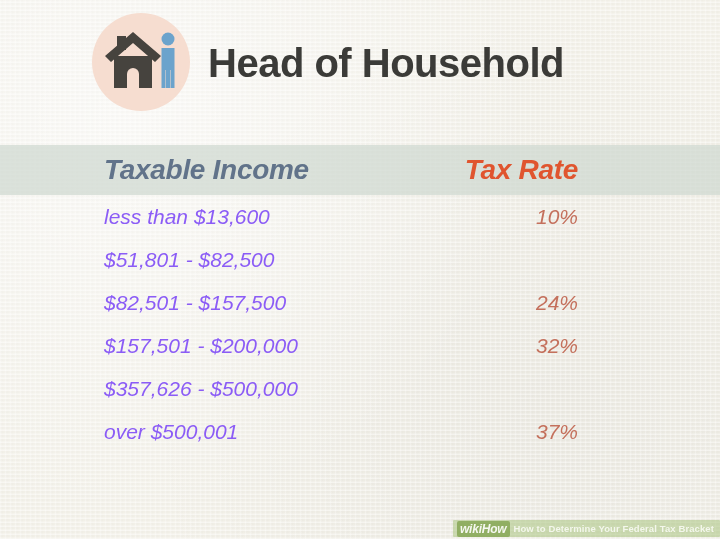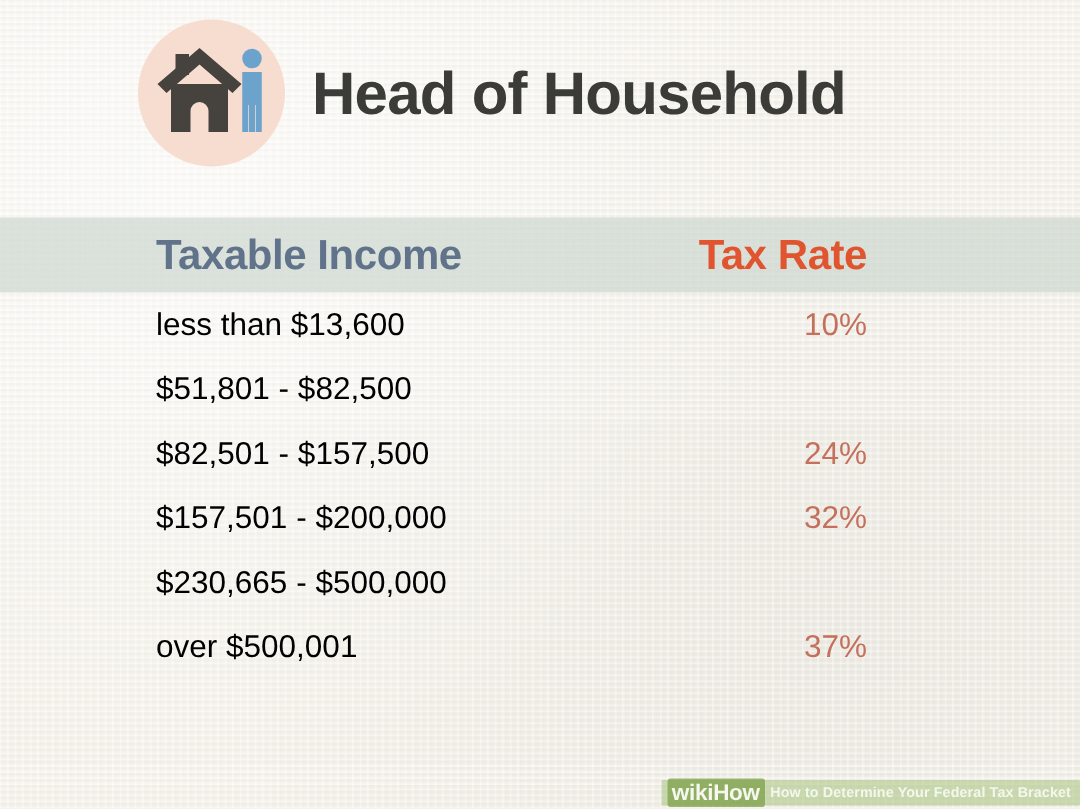--- a/index.html
+++ b/index.html
@@ -84,35 +84,36 @@
     opacity: 0.72;
     z-index: 1;
   }
 
   .table {
     position: absolute;
     left: 0;
     top: 145px;
     width: 578px;
     z-index: 3;
+    font-style: italic;
   }
   .row {
     display: flex;
     align-items: center;
     height: 43px;
   }
   .row.head {
     height: 50px;
   }
   .cell-income {
     width: 400px;
     padding-left: 104px;
     box-sizing: border-box;
     font-size: 21px;
-    color: #000000;
+    color: #8b5cf6;
     white-space: nowrap;
   }
   .cell-rate {
     width: 230px;
     text-align: right;
     font-size: 21px;
     color: #c4705c;
     white-space: nowrap;
   }
   .row.head .cell-income {
@@ -135,27 +136,28 @@
     bottom: 2px;
     height: 17px;
     background: rgba(170, 196, 128, 0.55);
     display: flex;
     align-items: center;
     padding: 0 6px 0 4px;
     z-index: 4;
     border-radius: 1px;
   }
   .wm-logo {
-    font-size: 15px;
+    font-size: 12px;
     font-weight: bold;
     color: #f6f8f0;
     background: rgba(126, 160, 74, 0.75);
     padding: 1px 3px;
     border-radius: 2px;
     letter-spacing: -0.2px;
+    font-style: italic;
   }
   .wm-text {
     font-size: 9.5px;
     font-weight: bold;
     color: #f4f7ec;
     margin-left: 4px;
     letter-spacing: 0.1px;
     white-space: nowrap;
   }
 </style>
@@ -211,21 +213,21 @@
       <div class="cell-income">$82,501 - $157,500</div>
       <div class="cell-rate">24%</div>
     </div>
 
     <div class="row">
       <div class="cell-income">$157,501 - $200,000</div>
       <div class="cell-rate">32%</div>
     </div>
 
     <div class="row">
-      <div class="cell-income">$230,665 - $500,000</div>
+      <div class="cell-income">$357,626 - $500,000</div>
     </div>
 
     <div class="row">
       <div class="cell-income">over $500,001</div>
       <div class="cell-rate">37%</div>
     </div>
 
   </div>
 
   <div class="watermark">

